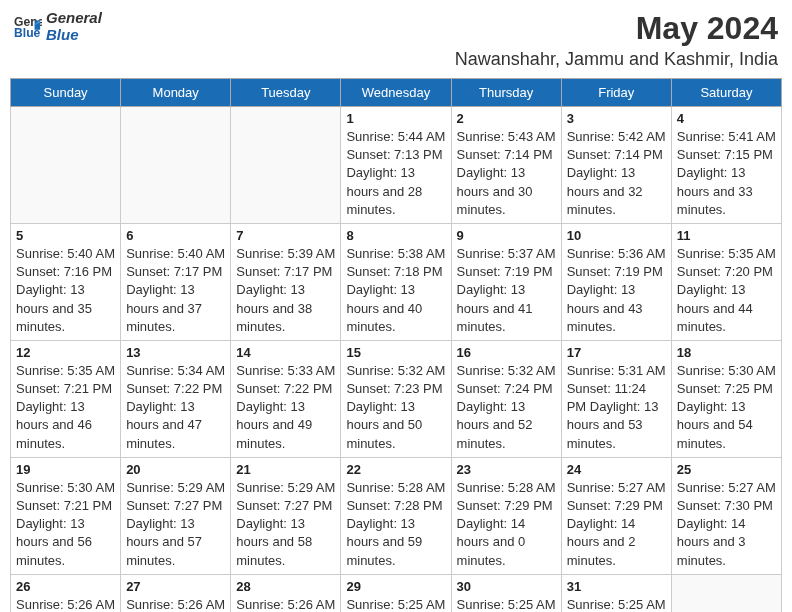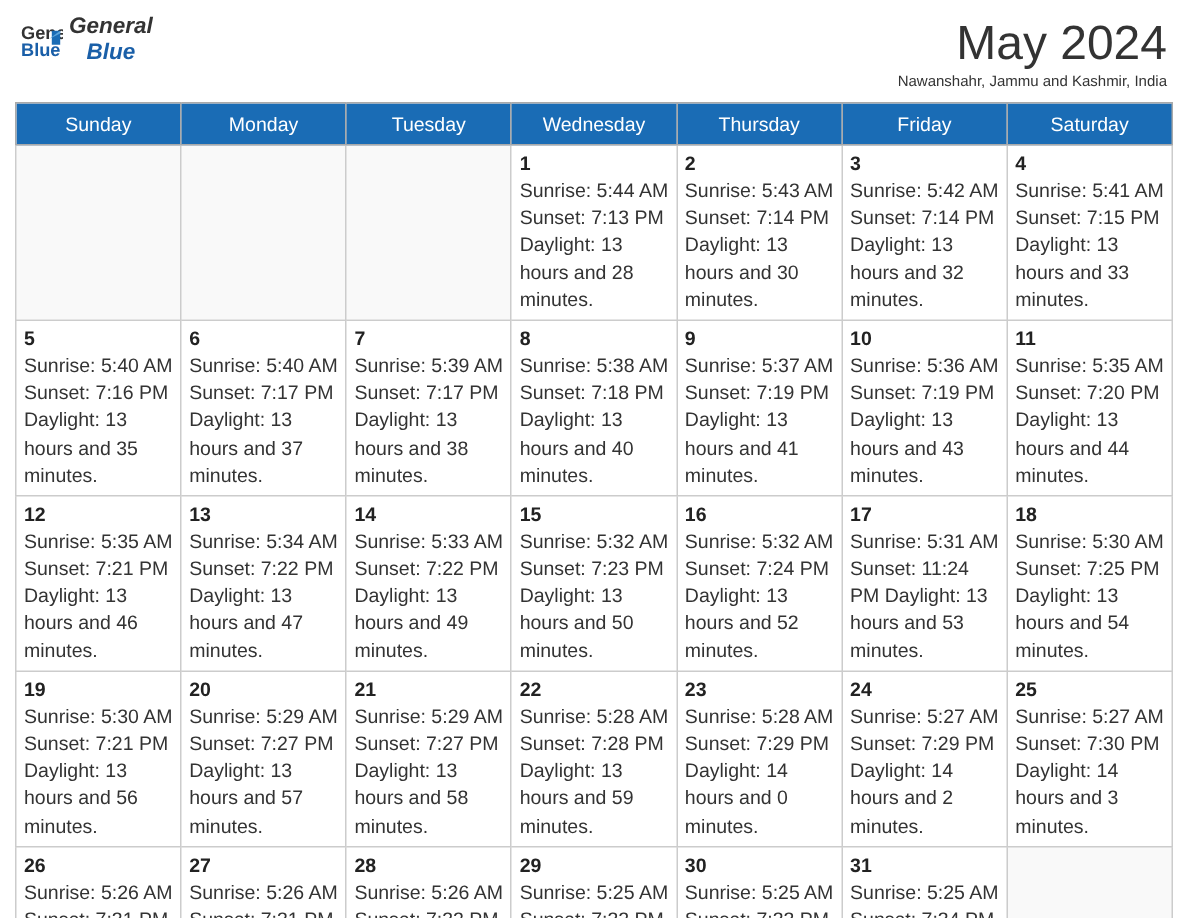--- a/index.html
+++ b/index.html
@@ -14,21 +14,20 @@
       display: flex;
       justify-content: space-between;
       align-items: flex-start;
       margin-bottom: 8px;
       padding: 0 4px;
     }
     .logo {
       display: flex;
       align-items: center;
       gap: 4px;
-      text-align: center;
     }
     .logo-text {
       display: flex;
       flex-direction: column;
       line-height: 1.1;
       font-style: italic;
     }
     .logo-general {
       font-size: 15px;
       font-weight: bold;
@@ -41,25 +40,25 @@
     }
     .logo-icon {
       width: 28px;
       height: 28px;
     }
     .title-area {
       text-align: right;
     }
     .main-title {
       font-size: 32px;
-      font-weight: normal;
+      font-weight: bold;
       color: #333;
     }
     .subtitle {
-      font-size: 10px;
+      font-size: 18px;
       color: #333;
       margin-top: 2px;
     }
     .calendar {
       width: 100%;
       border-collapse: collapse;
       border: 1px solid #ccc;
     }
     .calendar th {
       background-color: #1a6cb5;

